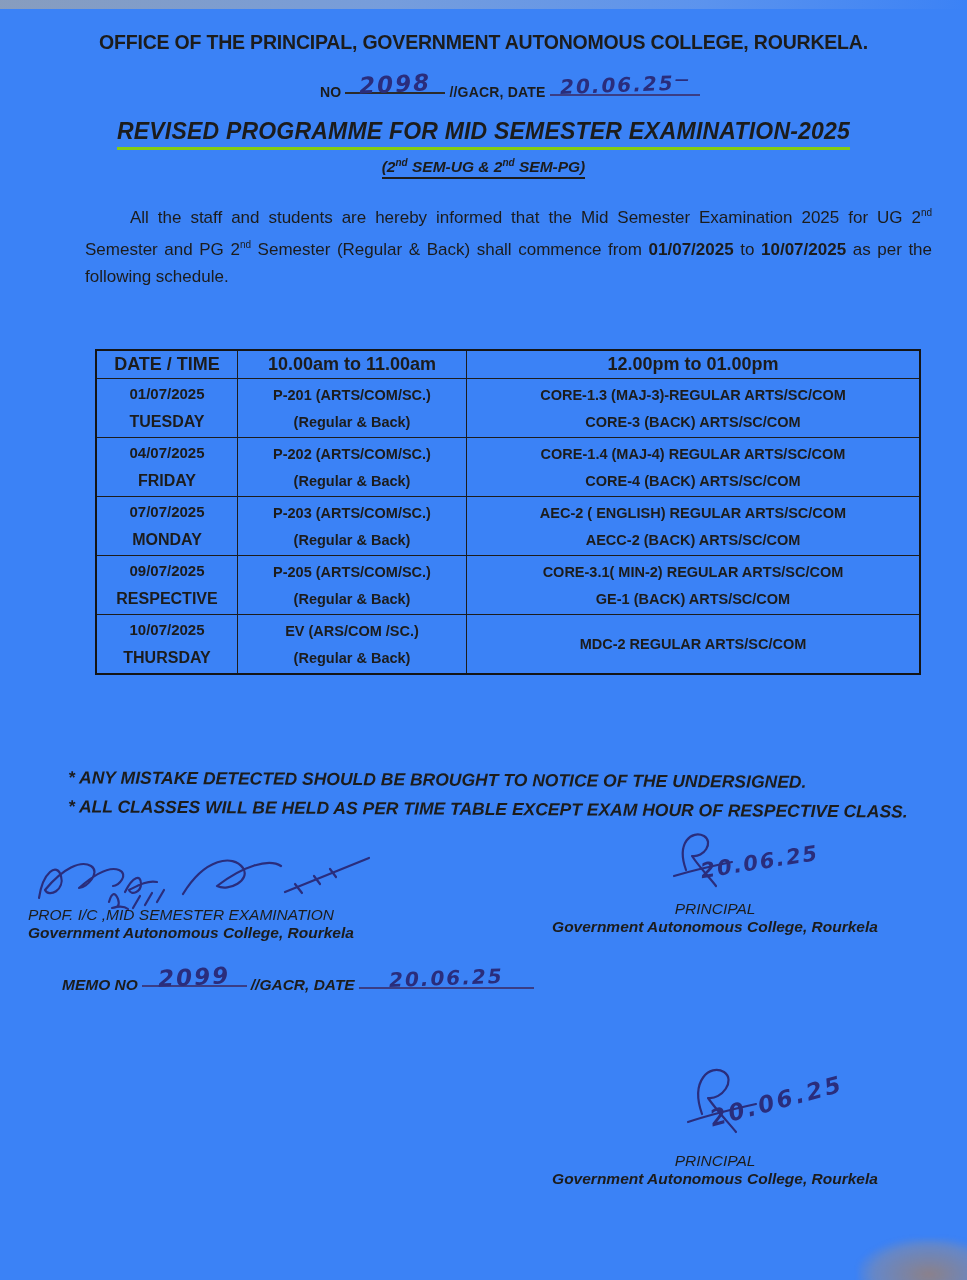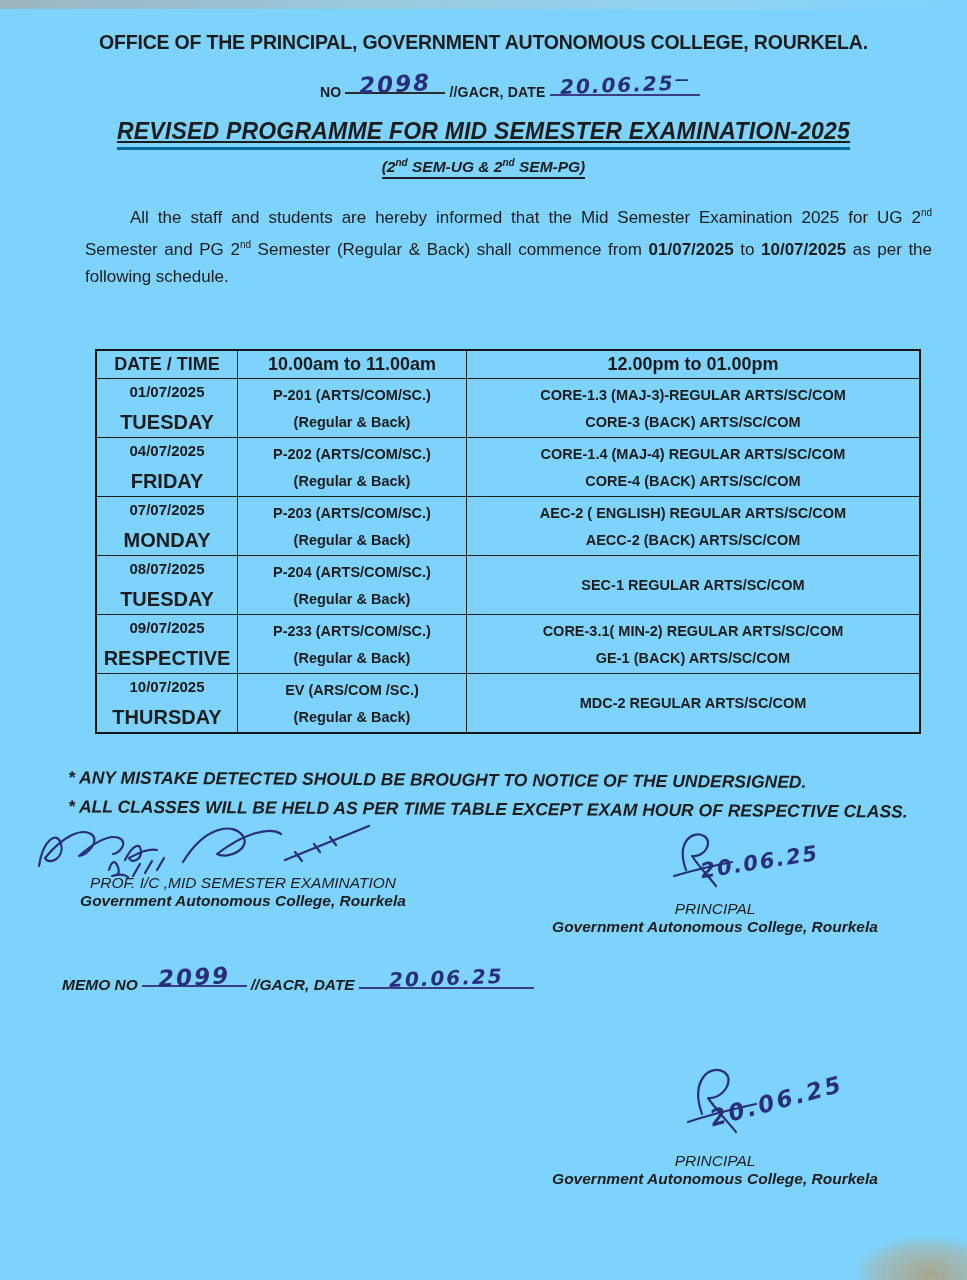--- a/index.html
+++ b/index.html
@@ -1,18 +1,18 @@
 <!DOCTYPE html>
 <html><head>
 <meta charset="utf-8">
 <style>
   html,body{margin:0;padding:0;background:#e8e8e6;}
   .sheet{
     position:relative;width:967px;height:1280px;margin:0 auto;
-    background:#7dd3fc;overflow:hidden;
+    background:#3b82f6;overflow:hidden;
     font-family:"Liberation Sans","DejaVu Sans",sans-serif;
     color:#1c1c1c;
   }
   .scan-edge{position:absolute;top:0;left:0;width:100%;height:9px;
     background:linear-gradient(to right,rgba(168,168,166,.7),rgba(190,190,188,.45) 40%,rgba(210,210,208,.22) 72%,rgba(225,225,223,0));}
   .stain{position:absolute;left:858px;top:1238px;width:118px;height:52px;
     background:radial-gradient(ellipse at 60% 70%,rgba(206,128,48,.55),rgba(214,150,80,.28) 55%,rgba(214,150,80,0) 75%);
     filter:blur(2px);}
   
   .header-title{position:absolute;top:31px;left:0;width:100%;text-align:center;
@@ -20,46 +20,46 @@
   .ref-line{position:absolute;top:76px;left:320px;font-size:14px;font-weight:700;letter-spacing:.2px;white-space:nowrap;}
   .blank{display:inline-block;border-bottom:2px solid #2b2b2b;text-align:center;vertical-align:baseline;height:16px;margin:0 4px;}
   .w95{width:100px;} .w150{width:150px;border-bottom-color:#3a3d85;}
   .hw{font-family:"DejaVu Sans",sans-serif;font-style:italic;color:#2a2d7c;font-weight:600;}
   .hw-lg{display:inline-block;font-size:23px;transform:translateY(-5px) rotate(-3deg);letter-spacing:2px;}
   .hw-date{display:inline-block;font-size:20px;transform:translateY(-5px) rotate(-2deg);letter-spacing:2px;}
   .tail{display:inline-block;transform:translateY(-13px);letter-spacing:0;}
   
   .title-wrap{position:absolute;top:118px;left:0;width:100%;text-align:center;}
   .title-line{display:inline-block;font-size:23px;font-weight:700;font-style:italic;
-    border-bottom:3px solid #0369a1;padding-bottom:2px;letter-spacing:.2px;text-decoration:underline;}
+    border-bottom:3px solid #84cc16;padding-bottom:2px;letter-spacing:.2px;}
   .subtitle-wrap{position:absolute;top:157px;left:0;width:100%;text-align:center;}
   .subtitle-line{display:inline-block;font-size:15.5px;font-weight:700;font-style:italic;
     border-bottom:2.5px solid #1c1c1c;padding-bottom:1px;}
   sup{font-size:10px;}
   
   .para{position:absolute;left:85px;width:847px;font-size:17px;line-height:27.5px;text-align:justify;}
   .para1{top:199px;text-indent:45px;}
   .para2{top:308px;text-indent:45px;}
   .b{font-weight:700;}
   
   .schedule{position:absolute;top:349px;left:95px;}
   table{border-collapse:collapse;width:820px;table-layout:fixed;}
   th,td{border:1.6px solid #1d1d1d;padding:0;}
   table{border:2.5px solid #151515;}
   th{height:27px;font-size:18px;font-weight:700;}
   td{height:58px;font-weight:700;font-size:14.5px;text-align:center;vertical-align:middle;}
   .c1{width:140px;} .c2{width:228px;} .c3{width:452px;}
   .stack{display:flex;flex-direction:column;justify-content:center;align-items:center;row-gap:11px;}
   .stack div:empty{display:none;}
-  .datecell{font-size:15px;} .daycell{font-size:20px;}
+  .datecell{font-size:15px;} .daycell{font-size:16px;}
   
   .notes{position:absolute;top:766px;left:68px;width:866px;font-size:17.5px;font-weight:700;font-style:italic;line-height:28.5px;transform:rotate(.35deg);}
   
   .sigblock{position:absolute;}
-  .sig-left{top:816px;left:28px;width:430px;text-align:center;}
+  .sig-left{top:848px;left:28px;width:430px;}
   .sig-left .scribble{position:absolute;left:5px;top:-2px;}
   .sig-title{font-size:15.5px;font-style:italic;margin-top:0;}
   .sig-org{font-size:15.5px;font-style:italic;font-weight:700;}
   .sig-left .sig-title{padding-top:58px;}
   .sig-right{top:826px;left:540px;width:350px;text-align:center;}
   .sig-right .scribble{position:absolute;left:108px;top:0;}
   .sig-right .sig-script{position:absolute;left:160px;top:24px;font-size:21px;transform:rotate(-9deg);letter-spacing:2px;white-space:nowrap;}
   .sig-right .sig-title{padding-top:74px;}
   .sig-bottom{top:1058px;left:540px;width:350px;text-align:center;}
   .sig-bottom .scribble{position:absolute;left:118px;top:2px;}
@@ -161,46 +161,27 @@
           <td>
               <div class="stack">
                 <div>AEC-2 ( ENGLISH) REGULAR ARTS/SC/COM</div>
                 <div>AECC-2 (BACK) ARTS/SC/COM</div>
               </div>
             </td>
         </tr>
         <tr>
           <td>
               <div class="stack">
-                <div class="datecell">08/07/2025</div>
-                <div class="daycell">TUESDAY</div>
-              </div>
-            </td>
-          <td>
-              <div class="stack">
-                <div>P-204 (ARTS/COM/SC.)</div>
-                <div>(Regular &amp; Back)</div>
-              </div>
-            </td>
-          <td>
-              <div class="stack">
-                <div>SEC-1 REGULAR ARTS/SC/COM</div>
-              </div>
-            </td>
-        </tr>
-        <tr>
-          <td>
-              <div class="stack">
                 <div class="datecell">09/07/2025</div>
                 <div class="daycell">RESPECTIVE</div>
               </div>
             </td>
           <td>
               <div class="stack">
-                <div>P-233 (ARTS/COM/SC.)</div>
+                <div>P-205 (ARTS/COM/SC.)</div>
                 <div>(Regular &amp; Back)</div>
               </div>
             </td>
           <td>
               <div class="stack">
                 <div>CORE-3.1( MIN-2) REGULAR ARTS/SC/COM</div>
                 <div>GE-1 (BACK) ARTS/SC/COM</div>
               </div>
             </td>
         </tr>

